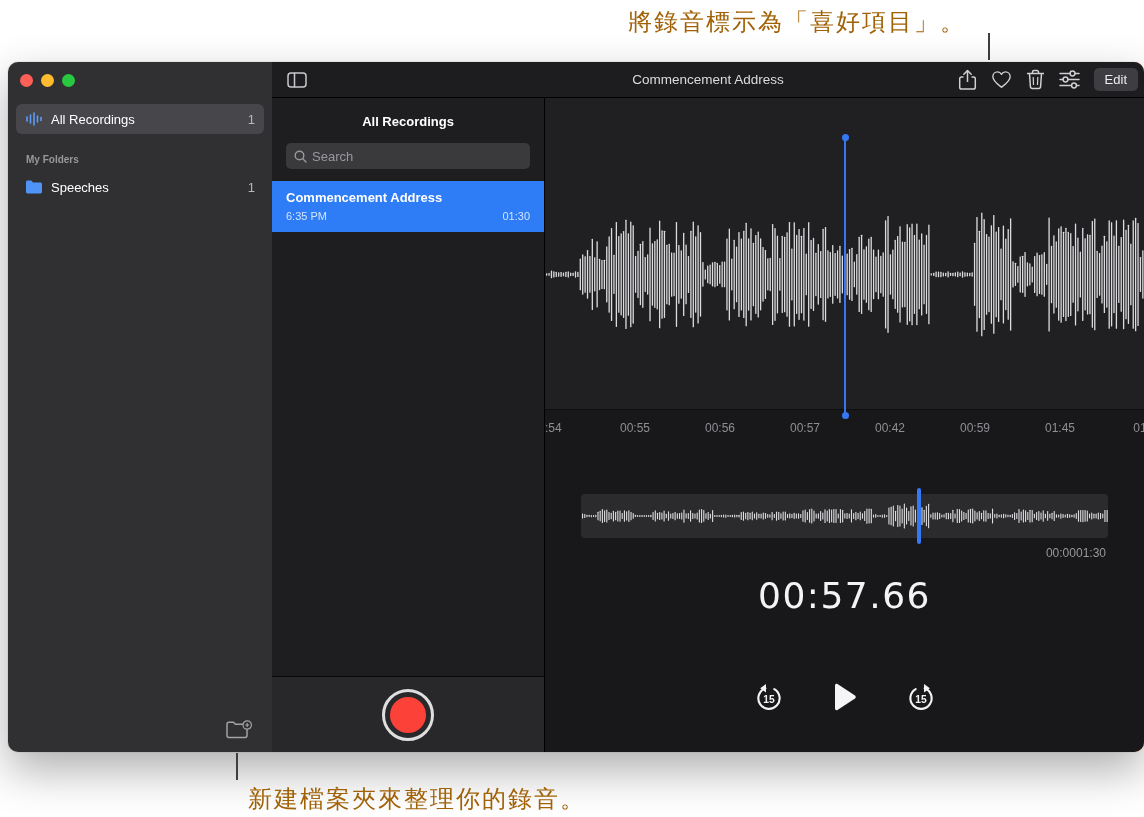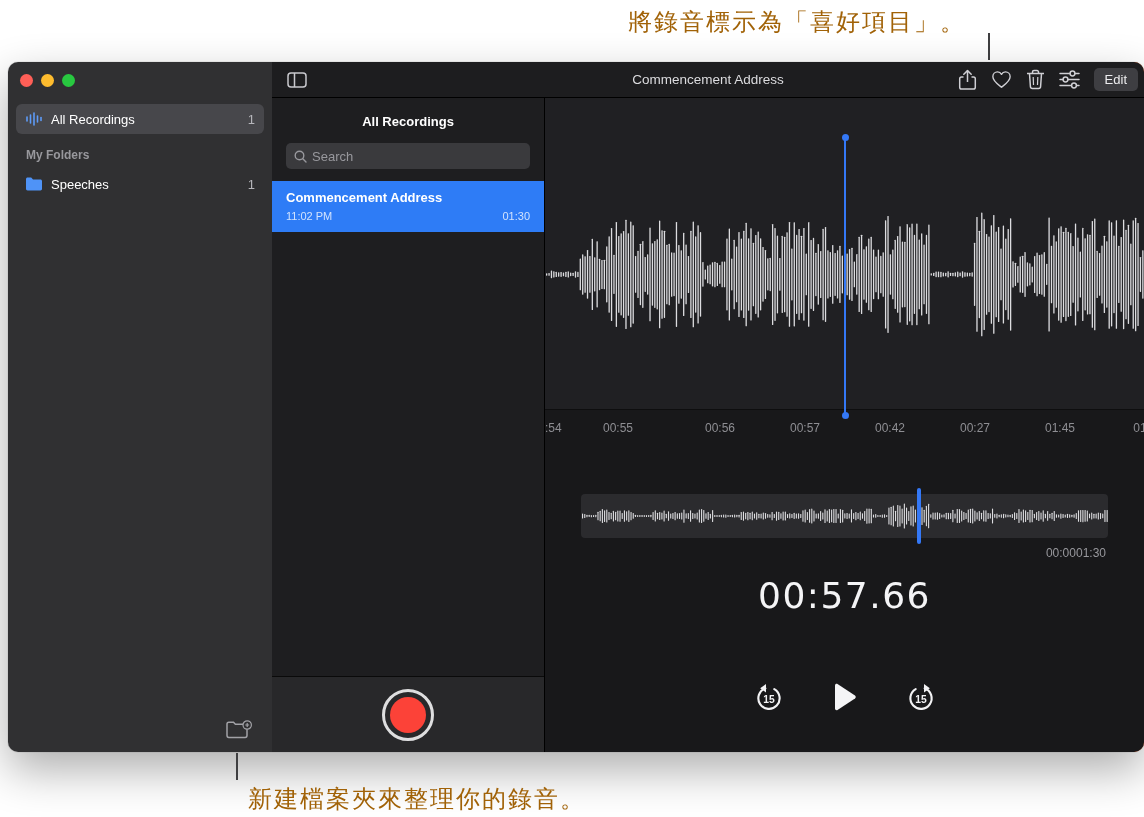--- a/index.html
+++ b/index.html
@@ -21,21 +21,21 @@
   
   .sidebar { width:264px; flex:none; background:#303032; position:relative; }
   .traffic { position:absolute; top:12px; left:12px; display:flex; gap:8px; }
   .traffic span { width:13px; height:13px; border-radius:50%; display:block; }
   .tl-close{ background:#ff5f57; } .tl-min{ background:#febc2e; } .tl-zoom{ background:#28c840; }
   .sb-rows { padding-top:42px; }
   .sb-row { display:flex; align-items:center; gap:8px; height:30px; margin:0 8px; padding:0 9px; border-radius:6px; color:#ffffff; font-size:13px; }
   .sb-row.selected { background:#47474b; }
   .sb-label { font-weight:500; }
   .sb-count { margin-left:auto; color:#b6b6bb; font-size:13px; }
-  .sb-section { color:#98989d; font-size:12px; font-weight:700; margin:14px 0 7px 18px; }
+  .sb-section { color:#98989d; font-size:10px; font-weight:700; margin:20px 0 7px 18px; }
   .new-folder { position:absolute; left:218px; bottom:10px; width:26px; height:22px; cursor:pointer; }
 
   
   .main { flex:1; display:flex; flex-direction:column; background:#c2410c; min-width:0; }
   .titlebar { height:36px; flex:none; background:#1d1d1f; border-bottom:1px solid #000; display:flex; align-items:center; position:relative; }
   .tb-toggle { margin-left:15px; display:flex; }
   .tb-title { position:absolute; left:0; right:0; text-align:center; color:#dcdcdf; font-size:13.5px; pointer-events:none; }
   .tb-right { margin-left:auto; display:flex; align-items:center; gap:14px; padding-right:6px; }
   .tb-btn { display:flex; align-items:center; }
   .edit-btn { background:#3e3e42; color:#ececee; font-size:13px; padding:4px 11px; border-radius:5px; }
@@ -182,21 +182,21 @@
             <svg width="13" height="13" viewBox="0 0 13 13">
                 <circle cx="5.5" cy="5.5" r="4.3" fill="none" stroke="#98989d" stroke-width="1.4"></circle>
                 <line x1="8.8" y1="8.8" x2="12" y2="12" stroke="#98989d" stroke-width="1.4" stroke-linecap="round"></line>
               </svg>
           </span>
           <input type="text" placeholder="Search" style="">
         </div>
         <div class="rec-cell">
           <div class="rec-title">Commencement Address</div>
           <div class="rec-sub">
-            <span>11:02 PM</span>
+            <span>6:35 PM</span>
             <span>01:30</span>
           </div>
         </div>
         <div class="record-strip">
           <span class="record-btn">
             <span class="record-dot"></span>
           </span>
         </div>
       </div>
 
@@ -452,25 +452,25 @@
                 <rect x="589.0" y="120.2" width="1.3" height="113.7" rx="0.5"></rect>
                 <rect x="591.4" y="125.3" width="1.3" height="103.4" rx="0.5"></rect>
                 <rect x="593.8" y="159.5" width="1.3" height="35.1" rx="0.5"></rect>
                 <rect x="596.2" y="152.8" width="1.3" height="48.5" rx="0.5"></rect>
               </g>
             </svg>
           <div class="playhead"></div>
         </div>
         <div class="ruler">
             <span class="ruler-label" style="left: 5px;">0:54</span>
-            <span class="ruler-label" style="left: 73px;">00:55</span>
+            <span class="ruler-label" style="left: 90px;">00:55</span>
             <span class="ruler-label" style="left: 175px;">00:56</span>
             <span class="ruler-label" style="left: 260px;">00:57</span>
             <span class="ruler-label" style="left: 345px;">00:42</span>
-            <span class="ruler-label" style="left: 430px;">00:27</span>
+            <span class="ruler-label" style="left: 430px;">00:59</span>
             <span class="ruler-label" style="left: 515px;">01:45</span>
             <span class="ruler-label" style="left: 600px;">01:0</span>
           </div>
         <div class="overview-wrap">
           <div class="overview">
             <svg viewBox="0 0 526 44" preserveAspectRatio="none">
                 <g fill="#ededf0" opacity="0.92">
                   <rect x="1.0" y="19.6" width="1.1" height="4.9" rx="0.5"></rect>
                   <rect x="3.2" y="20.1" width="1.1" height="3.9" rx="0.5"></rect>
                   <rect x="5.4" y="20.8" width="1.1" height="2.4" rx="0.5"></rect>

